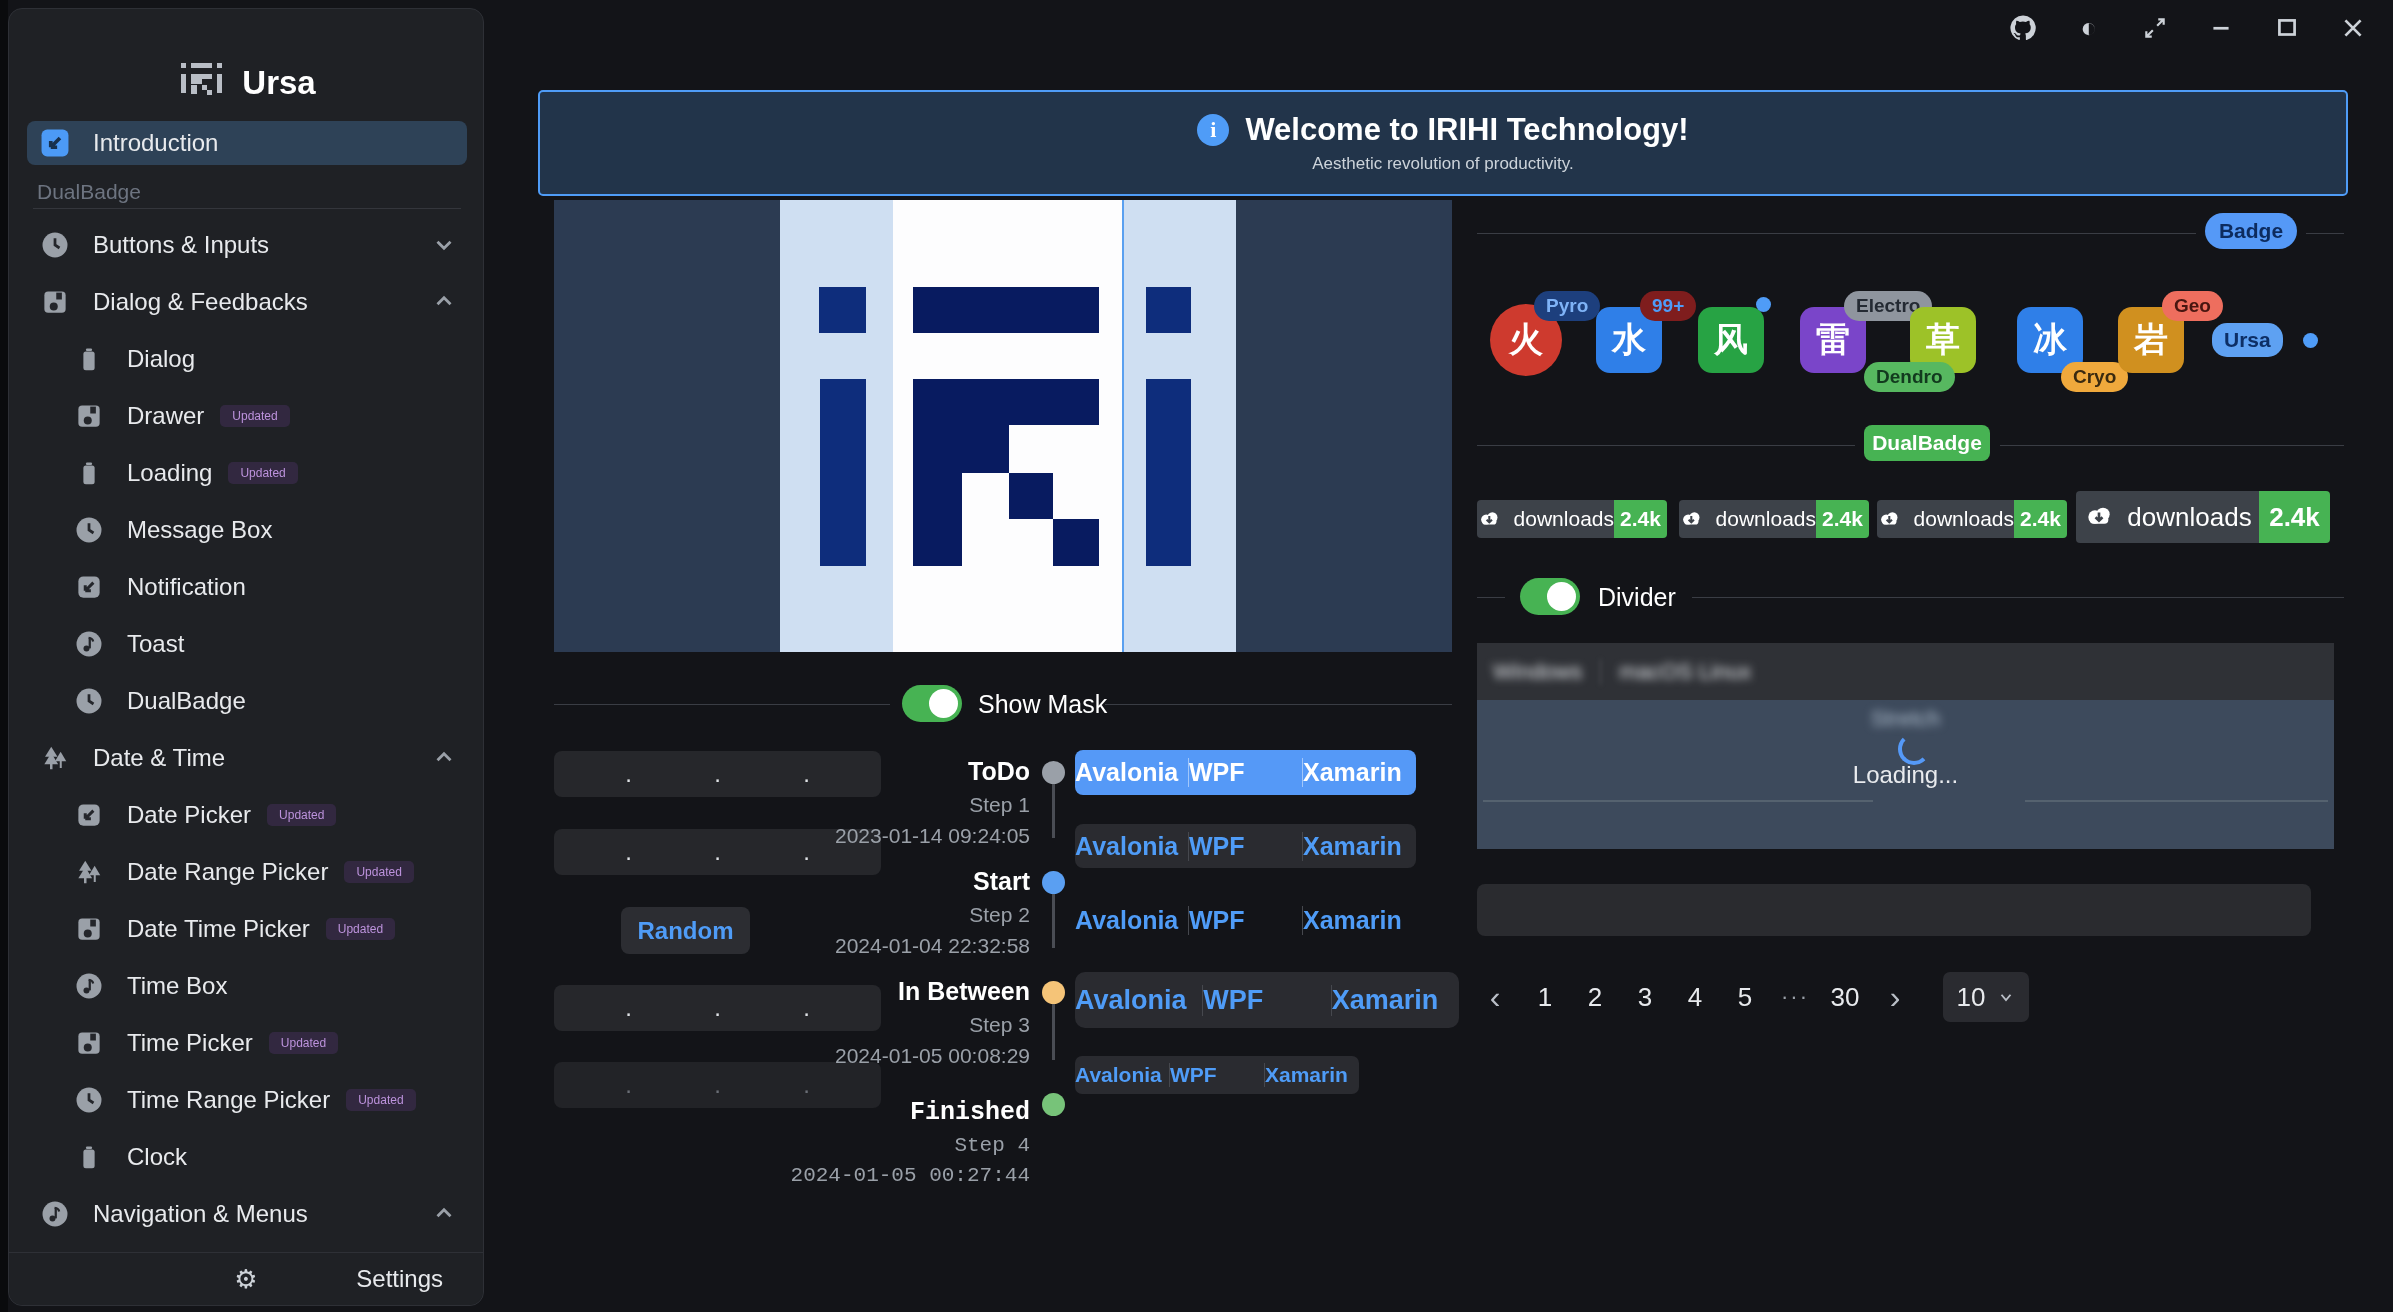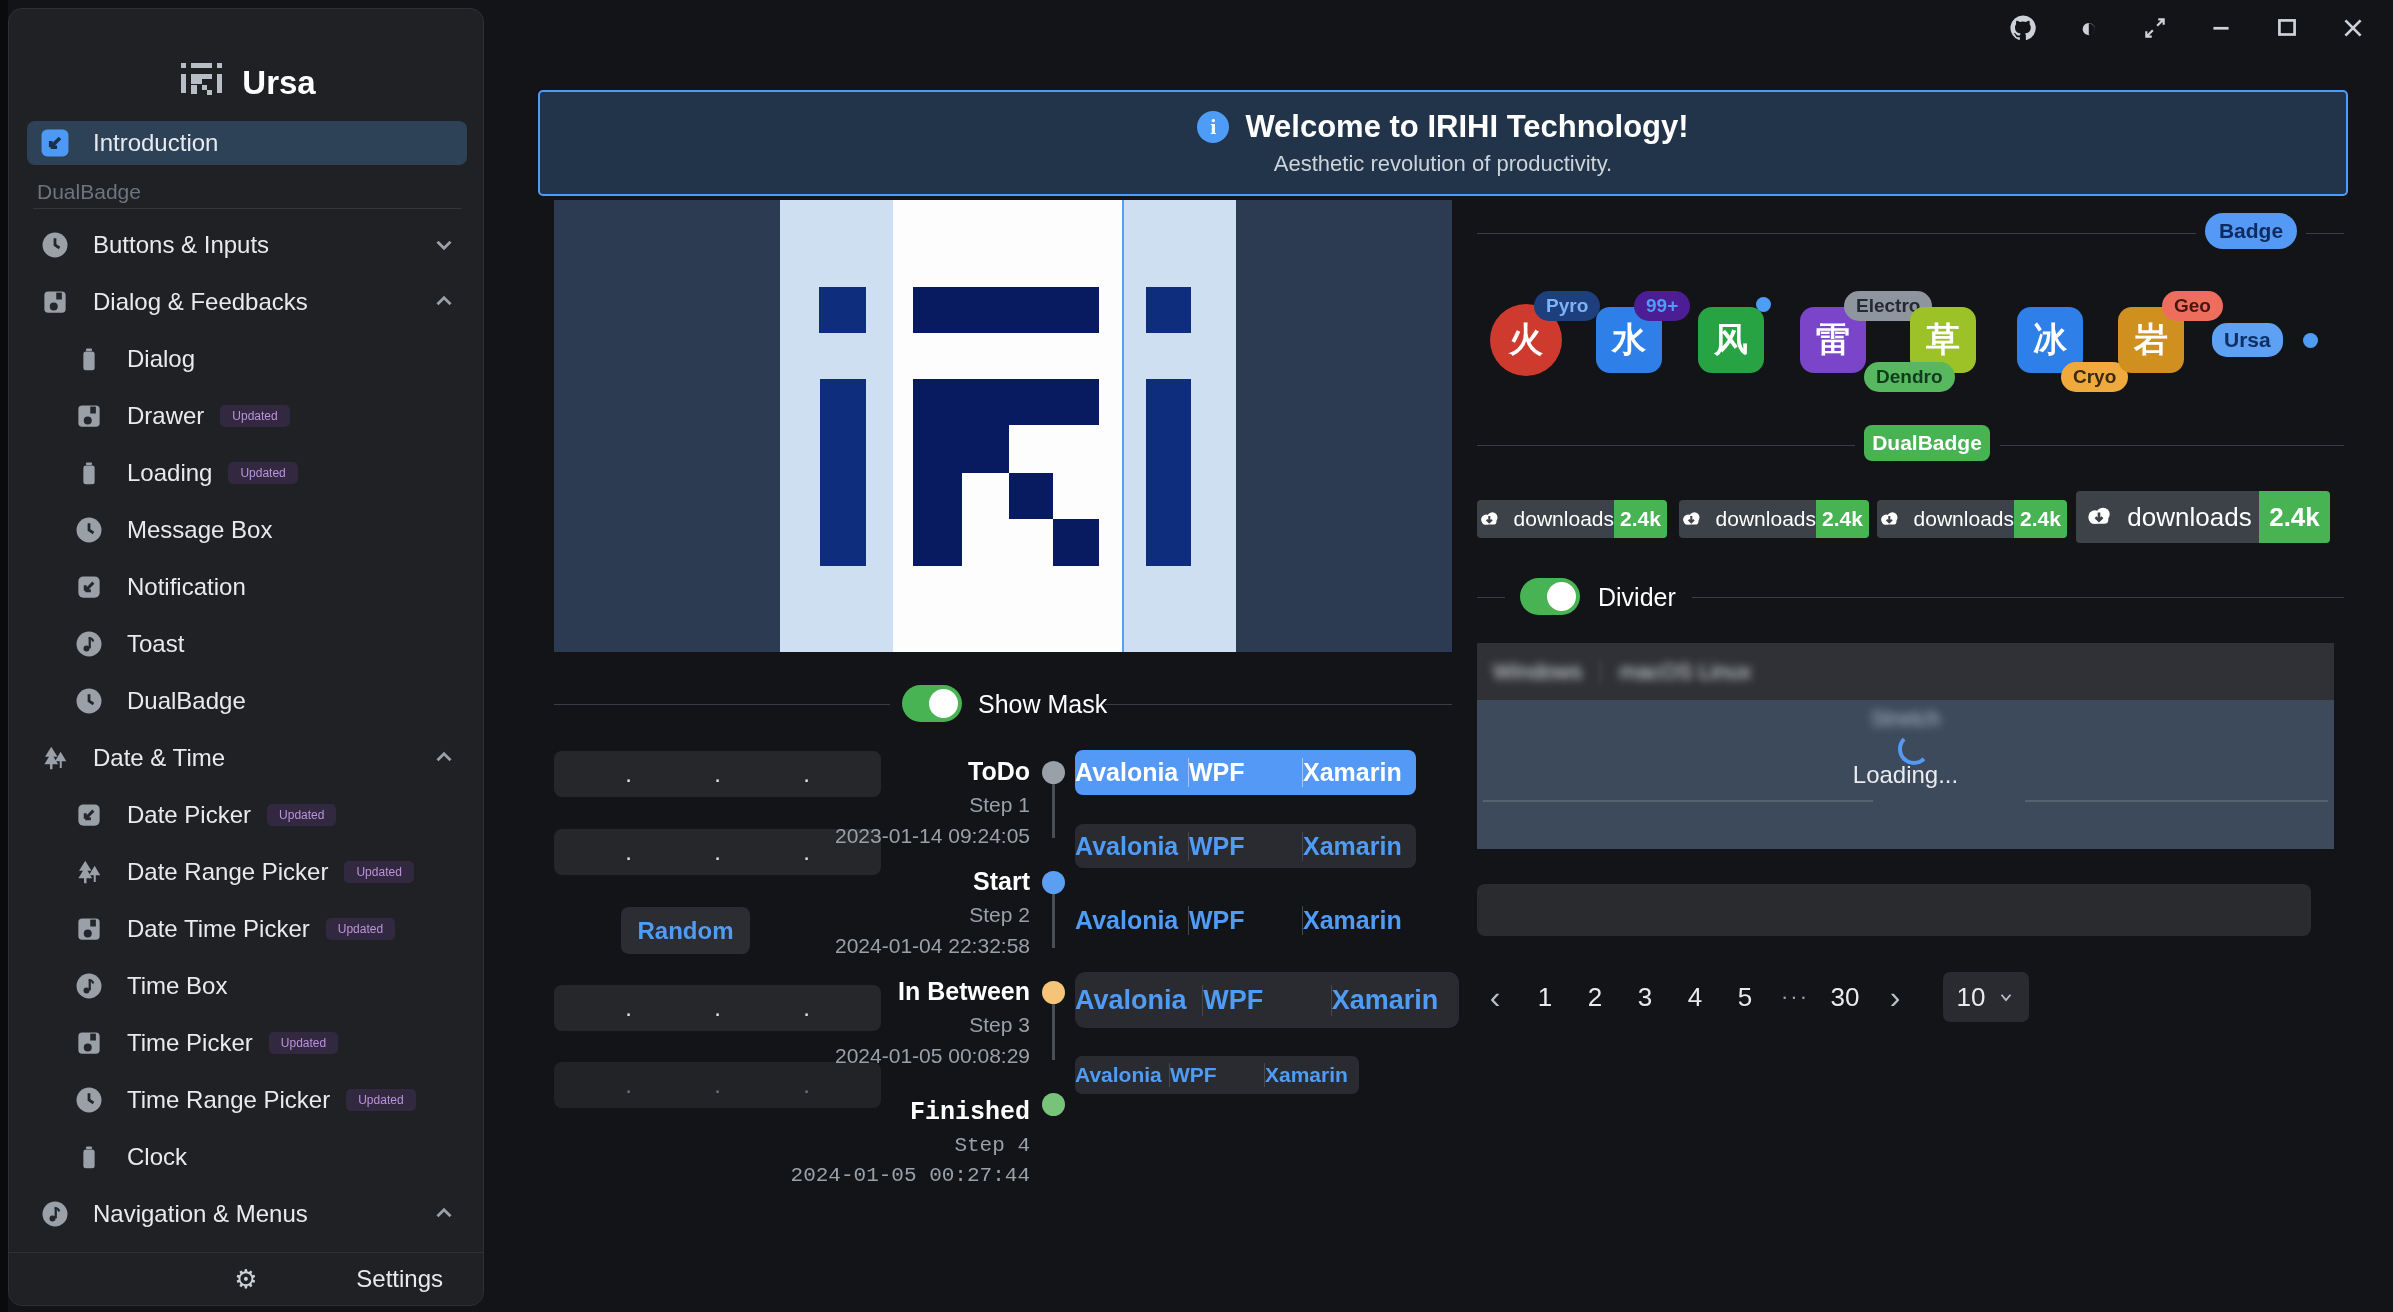--- a/index.html
+++ b/index.html
@@ -34,21 +34,21 @@
   .wc{width:44px;height:40px;display:flex;align-items:center;justify-content:center;color:#cdd2d8;}
   .wc.theme{font-size:28px;}
 
   
   .banner{position:absolute;left:538px;top:90px;width:1806px;height:102px;background:#22344a;
           border:2px solid #4f9cf7;border-radius:5px;display:flex;flex-direction:column;align-items:center;justify-content:center;}
   .banner .trow{display:flex;align-items:center;gap:16px;}
   .banner .info{width:32px;height:32px;border-radius:50%;background:#4f9cf7;color:#fff;display:flex;align-items:center;justify-content:center;
                 font-size:22px;font-weight:bold;font-family:"Liberation Serif",serif;}
   .banner .btitle{font-size:31px;font-weight:bold;color:#fff;}
-  .banner .bsub{font-size:22px;color:#ccd3da;margin-top:6px;}
+  .banner .bsub{font-size:17px;color:#ccd3da;margin-top:6px;}
 
   
   .logo-panel{position:absolute;left:554px;top:200px;width:898px;height:452px;background:#2c3b52;overflow:hidden;}
   .lp-abs{position:absolute;}
 
   
   .mask-row{position:absolute;left:554px;top:682px;width:898px;height:44px;}
   .hline{position:absolute;height:1px;background:#3a3d44;top:22px;}
   .toggle{position:relative;width:60px;height:37px;border-radius:19px;background:#47b353;}
   .toggle .knob{position:absolute;right:4px;top:4px;width:29px;height:29px;border-radius:50%;background:#fff;}
@@ -541,21 +541,21 @@
     <div class="hline" style="left:829px;width:38px;"></div>
   </div>
   <div class="badge-items" id="badge-items">
       <div class="bicon circle" style="left: 13px; background: rgb(206, 58, 46);">
         <span>火</span>
       </div>
       <div class="bpill" style="left: 57px; top: 6px; background: rgb(29, 63, 125); color: rgb(127, 179, 247);">Pyro</div>
       <div class="bicon" style="left: 119px; background: rgb(47, 127, 232);">
         <span>水</span>
       </div>
-      <div class="bpill" style="left: 157px; top: 6px; background: #4c1d95; color: rgb(79, 156, 247);">99+</div>
+      <div class="bpill" style="left: 163px; top: 6px; background: #7f1d1d; color: rgb(79, 156, 247);">99+</div>
       <div class="bicon" style="left: 221px; background: rgb(39, 163, 68);">
         <span>风</span>
       </div>
       <div class="bdot" style="left: 279px; top: 12px; width: 15px; height: 15px; background: rgb(79, 156, 247);"></div>
       <div class="bicon" style="left: 323px; background: rgb(122, 69, 201);">
         <span>雷</span>
       </div>
       <div class="bpill" style="left: 367px; top: 6px; background: rgb(143, 149, 158); color: rgb(36, 42, 51);">Electro</div>
       <div class="bicon" style="left: 433px; background: rgb(157, 194, 40);">
         <span>草</span>

